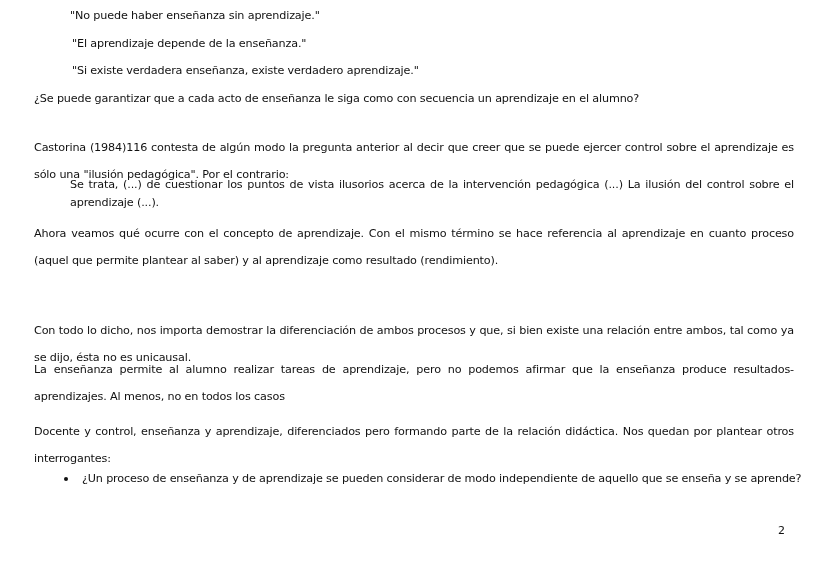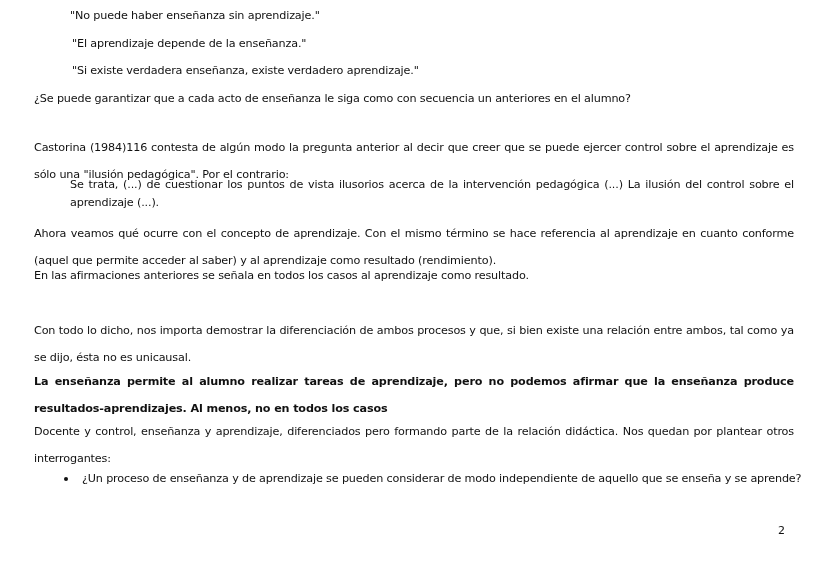--- a/index.html
+++ b/index.html
@@ -74,34 +74,33 @@
   </style>
 </head>
 <body>
 
 <div class="page">
 
   <div class="line" style="left:70px; top:9px;">"No puede haber enseñanza sin aprendizaje."</div>
   <div class="line" style="left:72px; top:37px;">"El aprendizaje depende de la enseñanza."</div>
   <div class="line" style="left:72px; top:64px;">"Si existe verdadera enseñanza, existe verdadero aprendizaje."</div>
 
-  <div class="line" style="left:34px; top:92px;">¿Se puede garantizar que a cada acto de enseñanza le siga como con secuencia un anteriores en el alumno?</div>
+  <div class="line" style="left:34px; top:92px;">¿Se puede garantizar que a cada acto de enseñanza le siga como con secuencia un aprendizaje en el alumno?</div>
 
   <div class="para" style="top:134px;">Castorina (1984)116 contesta de algún modo la pregunta anterior al decir que creer que se puede ejercer control sobre el aprendizaje es sólo una "ilusión pedagógica". Por el contrario:</div>
 
   <div class="quote" style="top:176px;">Se trata, (...) de cuestionar los puntos de vista ilusorios acerca de la intervención pedagógica (...) La ilusión del control sobre el aprendizaje (...).</div>
 
-  <div class="para" style="top:220px;">Ahora veamos qué ocurre con el concepto de aprendizaje. Con el mismo término se hace referencia al aprendizaje en cuanto conforme (aquel que permite acceder al saber) y al aprendizaje como resultado (rendimiento).</div>
+  <div class="para" style="top:220px;">Ahora veamos qué ocurre con el concepto de aprendizaje. Con el mismo término se hace referencia al aprendizaje en cuanto proceso (aquel que permite plantear al saber) y al aprendizaje como resultado (rendimiento).</div>
 
-  <div class="para" style="top:262px;">En las afirmaciones anteriores se señala en todos los casos al aprendizaje como resultado.</div>
 
 
   <div class="para" style="top:317px;">Con todo lo dicho, nos importa demostrar la diferenciación de ambos procesos y que, si bien existe una relación entre ambos, tal como ya se dijo, ésta no es unicausal.</div>
 
-  <div class="para" style="top:368px;font-weight:bold;">La enseñanza permite al alumno realizar tareas de aprendizaje, pero no podemos afirmar que la enseñanza produce resultados-aprendizajes. Al menos, no en todos los casos</div>
+  <div class="para" style="top:356px;">La enseñanza permite al alumno realizar tareas de aprendizaje, pero no podemos afirmar que la enseñanza produce resultados-aprendizajes. Al menos, no en todos los casos</div>
 
   <div class="para" style="top:418px;">Docente y control, enseñanza y aprendizaje, diferenciados pero formando parte de la relación didáctica. Nos quedan por plantear otros interrogantes:</div>
 
   <ul class="bullets" style="top:458px;">
     <li class="bullet-item">
       <span class="bullet-dot"></span>
       <span>¿Un proceso de enseñanza y de aprendizaje se pueden considerar de modo independiente de aquello que se enseña y se aprende?</span>
     </li>
   </ul>
 

